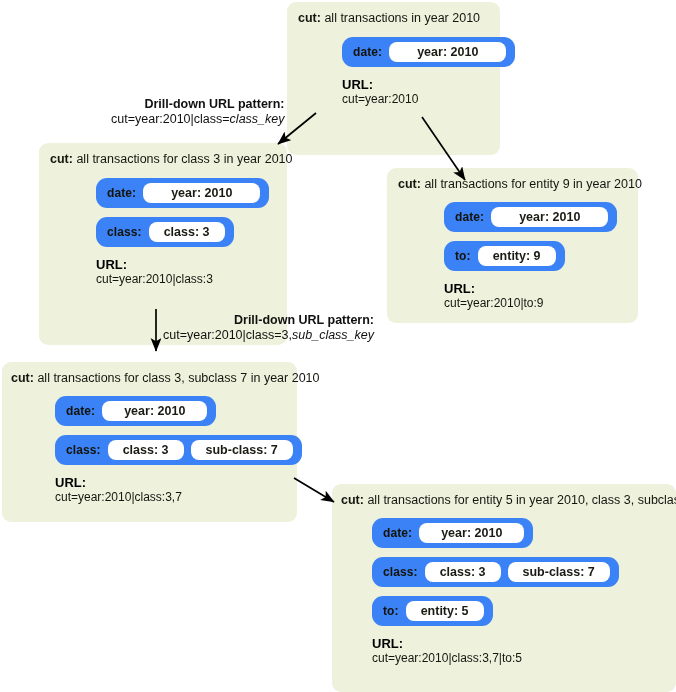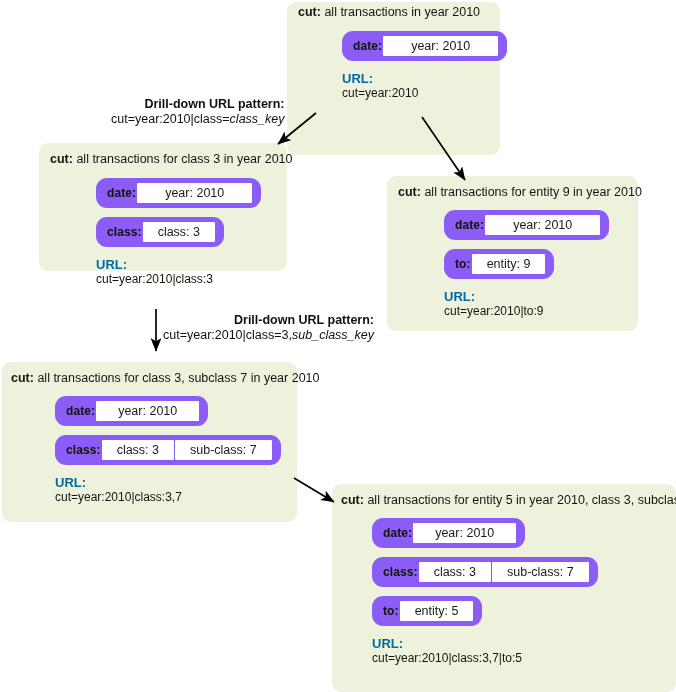--- a/index.html
+++ b/index.html
@@ -41,50 +41,51 @@
     white-space: nowrap;
   }
   .cut-title .cut-kw {
     font-weight: bold;
   }
 
   
   .dim-group {
     display: inline-flex;
     align-items: center;
-    background: #8b5cf6;
+    background: #3b82f6;
     border-radius: 11px;
     padding: 5px 9px 5px 11px;
-    gap: 1px;
+    gap: 7px;
     margin-bottom: 9px;
   }
   .dim-label {
     font-size: 12px;
     font-weight: bold;
     color: #131309;
     letter-spacing: 0.1px;
   }
   .dim-value {
     background: #ffffff;
-    border-radius: 1px;
+    border-radius: 8px;
     padding: 3px 15px;
     font-size: 12.5px;
     color: #1b1b14;
     white-space: nowrap;
+    font-weight: bold;
   }
 
   
   .url-block {
     margin-top: 1px;
   }
   .url-label {
     font-size: 13px;
     font-weight: 600;
     line-height: 15px;
-    color: #0369a1;
+    color: #000000;
   }
   .url-value {
     font-size: 12px;
     line-height: 14px;
     color: #15150f;
     white-space: nowrap;
   }
 
   
   .annot {
@@ -133,21 +134,21 @@
 
   <g>
     <line x1="156" y1="309" x2="156" y2="351" stroke="#000000" stroke-width="1.7" marker-end="url(#ah)"></line>
   </g>
 
   <g>
     <line x1="294" y1="478" x2="334" y2="502" stroke="#000000" stroke-width="1.7" marker-end="url(#ah)"></line>
   </g>
 </svg>
 
-<div class="cut-card" style="left:287px; top:2px; width:213px; height:153px; padding:3px 0 0 11px;">
+<div class="cut-card" style="left:287px; top:2px; width:213px; height:153px; padding:9px 0 0 11px;">
   <div class="cut-title">
     <span class="cut-kw">cut:</span>
     <span>all transactions in year 2010</span>
   </div>
   <div class="indent-1" style="margin-top:11px;">
     <div class="dim-group">
       <span class="dim-label">date:</span>
       <span class="dim-value" style="padding:3px 28px;">year: 2010</span>
     </div>
     <div class="url-block">
@@ -157,42 +158,42 @@
   </div>
 </div>
 
 <div class="annot" style="left:111px; top:97px;">
   <div class="annot-title">Drill-down URL pattern:</div>
   <div class="annot-pattern">
     <span>cut=year:2010|class=</span><span class="ital">class_key</span>
   </div>
 </div>
 
-<div class="cut-card" style="left:39px; top:143px; width:248px; height:128px; padding:9px 0 0 11px;">
+<div class="cut-card" style="left:39px; top:143px; width:248px; height:202px; padding:9px 0 0 11px;">
   <div class="cut-title">
     <span class="cut-kw">cut:</span>
     <span>all transactions for class 3 in year 2010</span>
   </div>
   <div class="indent-2" style="margin-top:11px;">
     <div class="dim-group">
       <span class="dim-label">date:</span>
       <span class="dim-value" style="padding:3px 28px;">year: 2010</span>
     </div>
     <div class="dim-group">
       <span class="dim-label">class:</span>
       <span class="dim-value">class: 3</span>
     </div>
     <div class="url-block">
       <div class="url-label">URL:</div>
       <div class="url-value">cut=year:2010|class:3</div>
     </div>
   </div>
 </div>
 
-<div class="cut-card" style="left:387px; top:176px; width:251px; height:155px; padding:9px 0 0 11px;">
+<div class="cut-card" style="left:387px; top:168px; width:251px; height:155px; padding:9px 0 0 11px;">
   <div class="cut-title">
     <span class="cut-kw">cut:</span>
     <span>all transactions for entity 9 in year 2010</span>
   </div>
   <div class="indent-2" style="margin-top:10px;">
     <div class="dim-group">
       <span class="dim-label">date:</span>
       <span class="dim-value" style="padding:3px 28px;">year: 2010</span>
     </div>
     <div class="dim-group">

